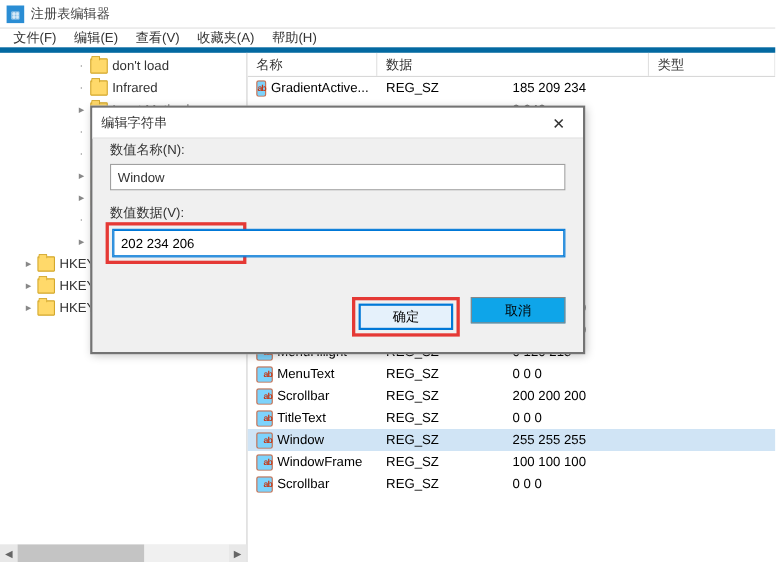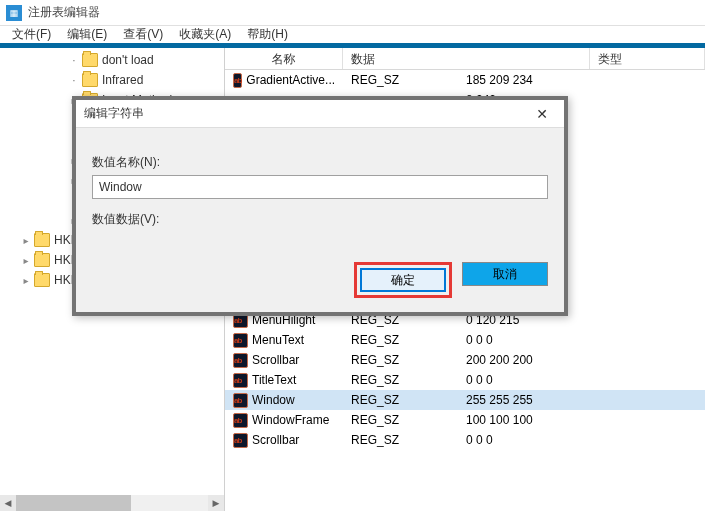--- a/index.html
+++ b/index.html
@@ -26,39 +26,39 @@
 .tree-row .label { }
 
 .hscroll { position: absolute; bottom: 0; left: 0; right: 0; height: 16px; background: #f0f0f0; display: flex; align-items: center; }
 .hscroll .arrow { width: 16px; height: 16px; display: flex; align-items: center; justify-content: center; background: #e8e8e8; color: #666; font-size: 9px; }
 .hscroll .track { flex: 1; height: 16px; background: #f0f0f0; position: relative; }
 .hscroll .thumb { position: absolute; left: 0; width: 60%; height: 100%; background: #c4c4c4; }
 
 .list-panel { flex: 1; overflow: auto; position: relative; }
 .list-header { display: flex; height: 22px; border-bottom: 1px solid #d8d8d8; background: #fff; position: sticky; top: 0; }
 .list-header .col { padding: 3px 8px; border-right: 1px solid #e0e0e0; color: #333; }
-.col-name { width: 118px; text-align: center; }
+.col-name { width: 118px; }
 .col-type { width: 115px; }
 .col-data { flex: 1; }
 
 .list-row { display: flex; height: 20px; align-items: center; }
 .list-row.selected { background: #d0e4f5; }
 .list-row .cell { padding: 0 8px; overflow: hidden; text-overflow: ellipsis; white-space: nowrap; }
 .list-row .nm { width: 118px; display: flex; align-items: center; gap: 4px; }
 .list-row .tp { width: 115px; }
 .list-row .dt { flex: 1; }
-.val-icon { width: 15px; height: 15px; border: 1px solid #c76b4a; border-radius: 2px; display: inline-flex; align-items: center; justify-content: flex-start; background: #0f172a; }
+.val-icon { width: 15px; height: 15px; border: 1px solid #c76b4a; border-radius: 2px; display: inline-flex; align-items: center; justify-content: flex-end; background: #7dd3fc; }
 .val-icon .ab { font-size: 8px; color: #c23a1a; font-weight: bold; letter-spacing: -1px; }
 
 
-.dialog { position: absolute; left: 72px; top: 96px; width: 496px; background: #f0f0f0; border: 4px solid #737373; box-shadow: 2px 2px 8px rgba(0,0,0,0.25); }
+.dialog { position: absolute; left: 82px; top: 96px; width: 450px; background: #f0f0f0; border: 2px solid #737373; box-shadow: 2px 2px 8px rgba(0,0,0,0.25); }
 .dialog-title { height: 28px; background: #fff; display: flex; align-items: center; padding: 0 8px; border-bottom: 1px solid #ddd; }
 .dialog-title .t { flex: 1; color: #333; }
 .dialog-title .x { width: 28px; height: 22px; display: flex; align-items: center; justify-content: center; font-size: 14px; color: #333; }
-.dialog-body { padding: 26px 16px 14px 16px; }
+.dialog-body { padding: 2px 16px 14px 16px; }
 .dialog-body .field-label { color: #333; margin-bottom: 4px; }
 .dialog-body input[type=text] { width: 100%; height: 24px; border: 1px solid #a0a0a0; padding: 0 6px; background: #fff; font-size: 12px; }
 .dialog-body input.readonly { background: #fff; color: #333; }
 .field-group { margin-bottom: 12px; }
 .highlight-box { border: 3px solid #e53935; padding: 4px; margin: -4px; }
 .highlight-box.narrow { display: inline-block; }
 .dialog-buttons { display: flex; justify-content: flex-end; gap: 10px; padding: 8px 16px 14px 16px; }
 .dialog-buttons button { width: 86px; height: 24px; border: 1px solid #888; background: #0ea5e9; cursor: default; }
 .dialog-buttons button.primary { border: 2px solid #0078d7; background: #e5f1fb; }
 .btn-highlight { border: 3px solid #e53935; padding: 3px; display: inline-block; }
@@ -325,20 +325,23 @@
     <span class="t">编辑字符串</span>
     <span class="x">✕</span>
   </div>
   <div class="dialog-body">
     <div class="field-group">
       <div class="field-label">数值名称(N):</div>
       <input type="text" class="readonly" readonly="" value="Window" style="">
     </div>
     <div class="field-group">
       <div class="field-label">数值数据(V):</div>
+      <div class="highlight-box narrow" style="width:128px;">
+        <input type="text" style="width: 410px; border: 1px solid rgb(0, 120, 215); outline: rgb(0, 120, 215) solid 1px;" value="202 234 206">
+      </div>
     </div>
   </div>
   <div class="dialog-buttons">
     <span class="btn-highlight">
       <button class="primary">确定</button>
     </span>
     <button>取消</button>
   </div>
 </div>
 

